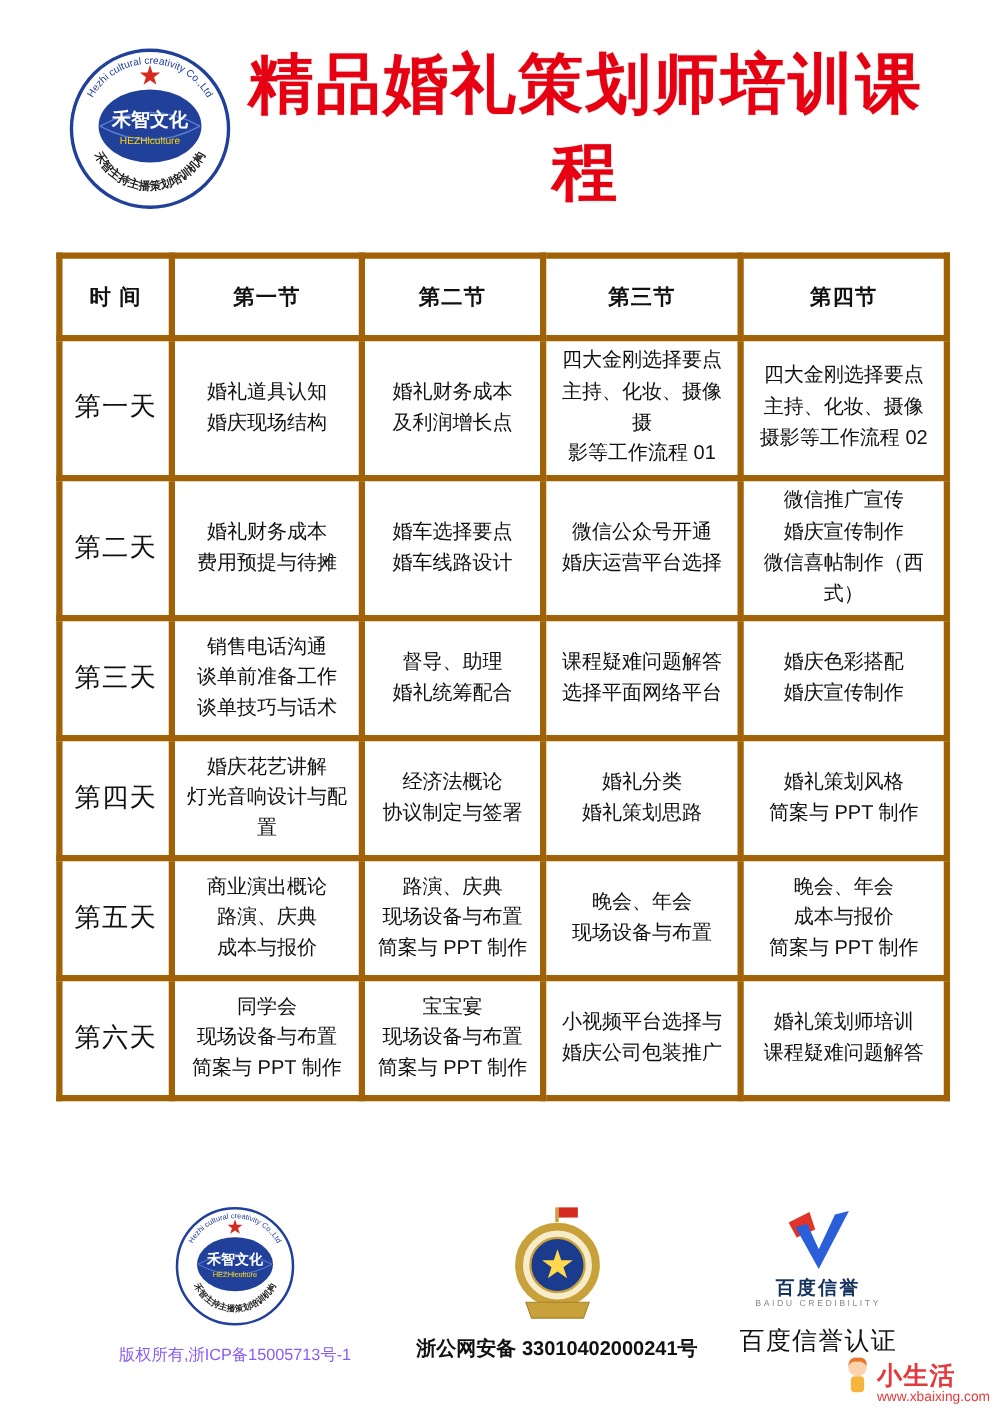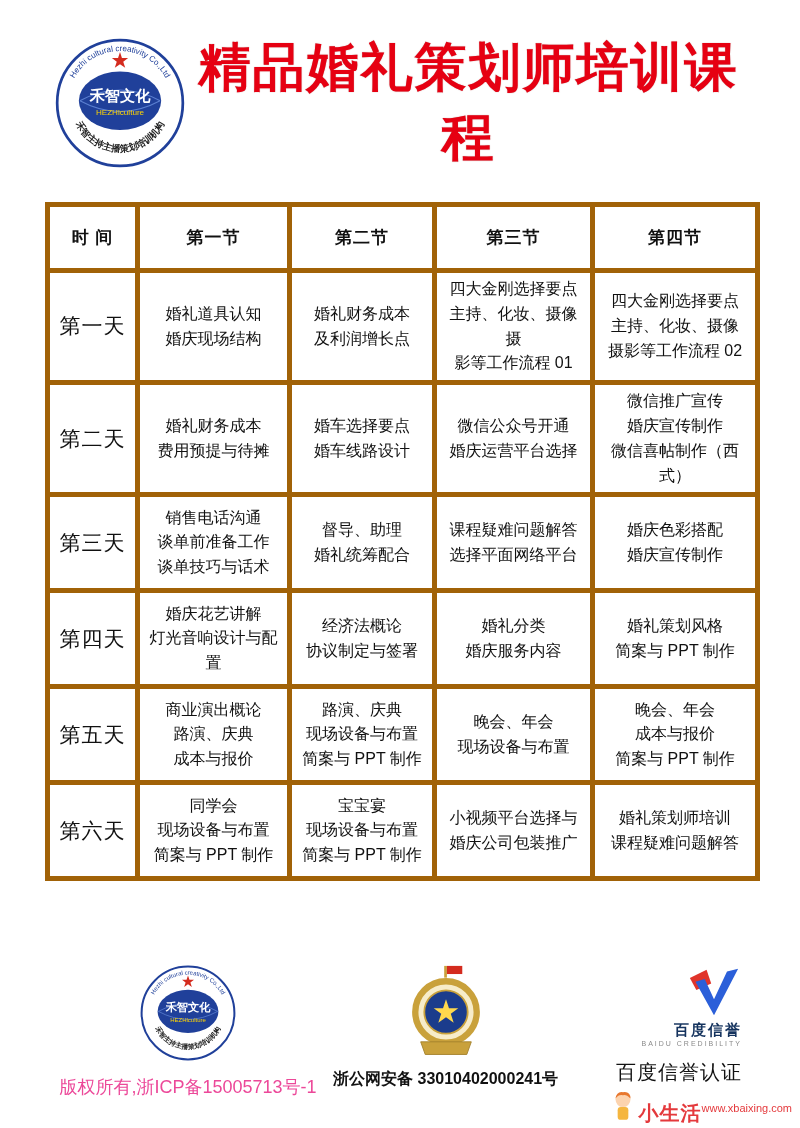--- a/index.html
+++ b/index.html
@@ -29,36 +29,36 @@
   .course-table td { height:96px; font-size:16px; line-height:1.55; white-space:pre-line; }
   .course-table td.day { font-size:21px; letter-spacing:1px; }
   
   .footer {
     display:flex; justify-content:space-between; align-items:flex-start;
     padding:0 58px 0 52px; margin-top:84px;
   }
   .f-col { display:flex; flex-direction:column; align-items:center; }
   .f-col-left { width:280px; }
   .f-col-mid { width:250px;justify-content:center; }
-  .f-col-right { width:180px;align-items:flex-end; }
+  .f-col-right { width:180px; }
   .footer-logo-svg { width:96px; height:96px; }
   .badge-svg { width:82px; height:94px; }
   .baidu-svg { width:56px; height:52px; }
-  .copyright-text { margin-top:14px; font-size:18px; color:#ec4899; }
+  .copyright-text { margin-top:14px; font-size:13px; color:#8b5cf6; }
   .police-text { margin-top:10px; font-size:16px; font-weight:bold; color:#111; }
   .baidu-name { margin-top:4px; font-size:15px; font-weight:bold; color:#15335e; letter-spacing:2px; }
   .baidu-en { font-size:7px; color:#8a8a8a; letter-spacing:2px; }
   .baidu-cert { margin-top:12px; font-size:20px; color:#111; letter-spacing:1px; }
   
   .watermark {
     position:absolute; right:8px; bottom:4px;
     display:flex; align-items:center; gap:4px;
   }
   .mascot-svg { width:24px; height:32px; }
-  .wm-text { display:flex; line-height:1.1;margin-top:14px; }
+  .wm-text { display:flex; flex-direction:column; line-height:1.1;margin-top:14px; }
   .wm-site { font-size:20px; font-weight:bold; color:#e4393c; letter-spacing:1px; }
   .wm-url { font-size:11px; color:#e4393c; }
 </style>
 </head>
 <body>
 
 <div class="page">
 
   <div class="header">
     <svg class="logo-svg" viewBox="0 0 120 120">
@@ -138,21 +138,21 @@
         <td>婚庆色彩搭配
 婚庆宣传制作</td>
       </tr>
       <tr>
         <td class="day">第四天</td>
         <td>婚庆花艺讲解
 灯光音响设计与配置</td>
         <td>经济法概论
 协议制定与签署</td>
         <td>婚礼分类
-婚庆服务内容</td>
+婚礼策划思路</td>
         <td>婚礼策划风格
 简案与 PPT 制作</td>
       </tr>
       <tr>
         <td class="day">第五天</td>
         <td>商业演出概论
 路演、庆典
 成本与报价</td>
         <td>路演、庆典
 现场设备与布置

